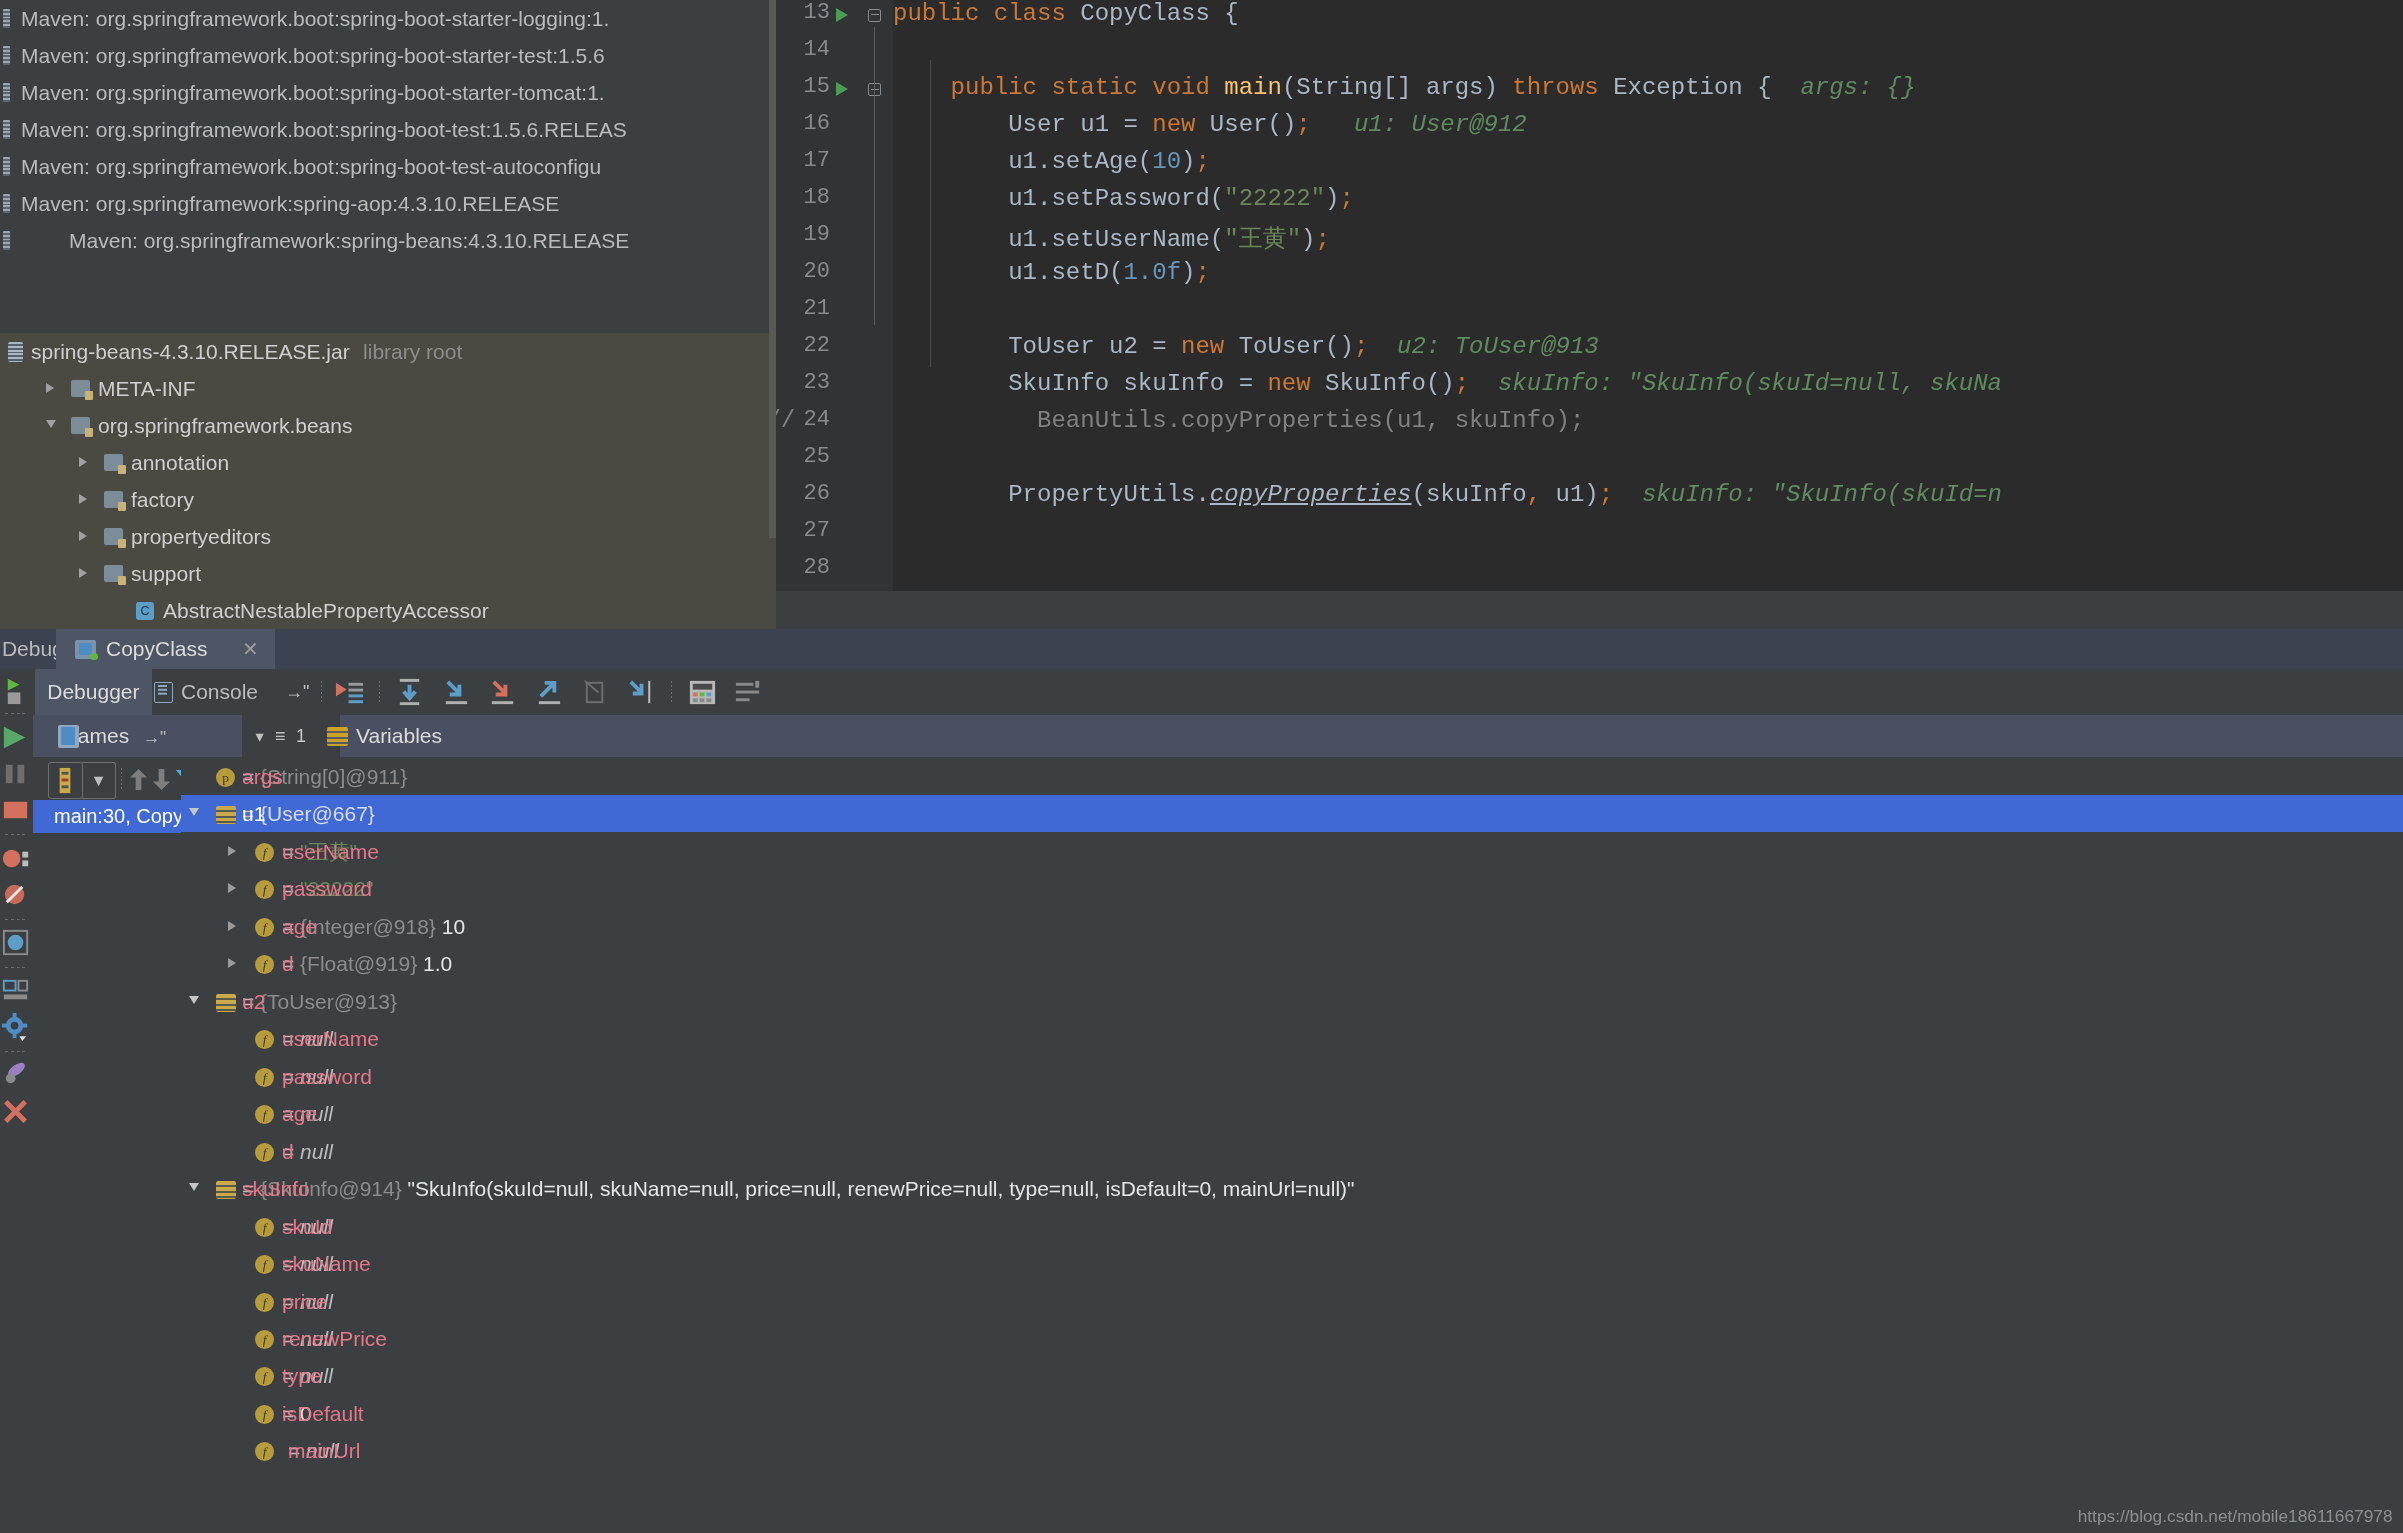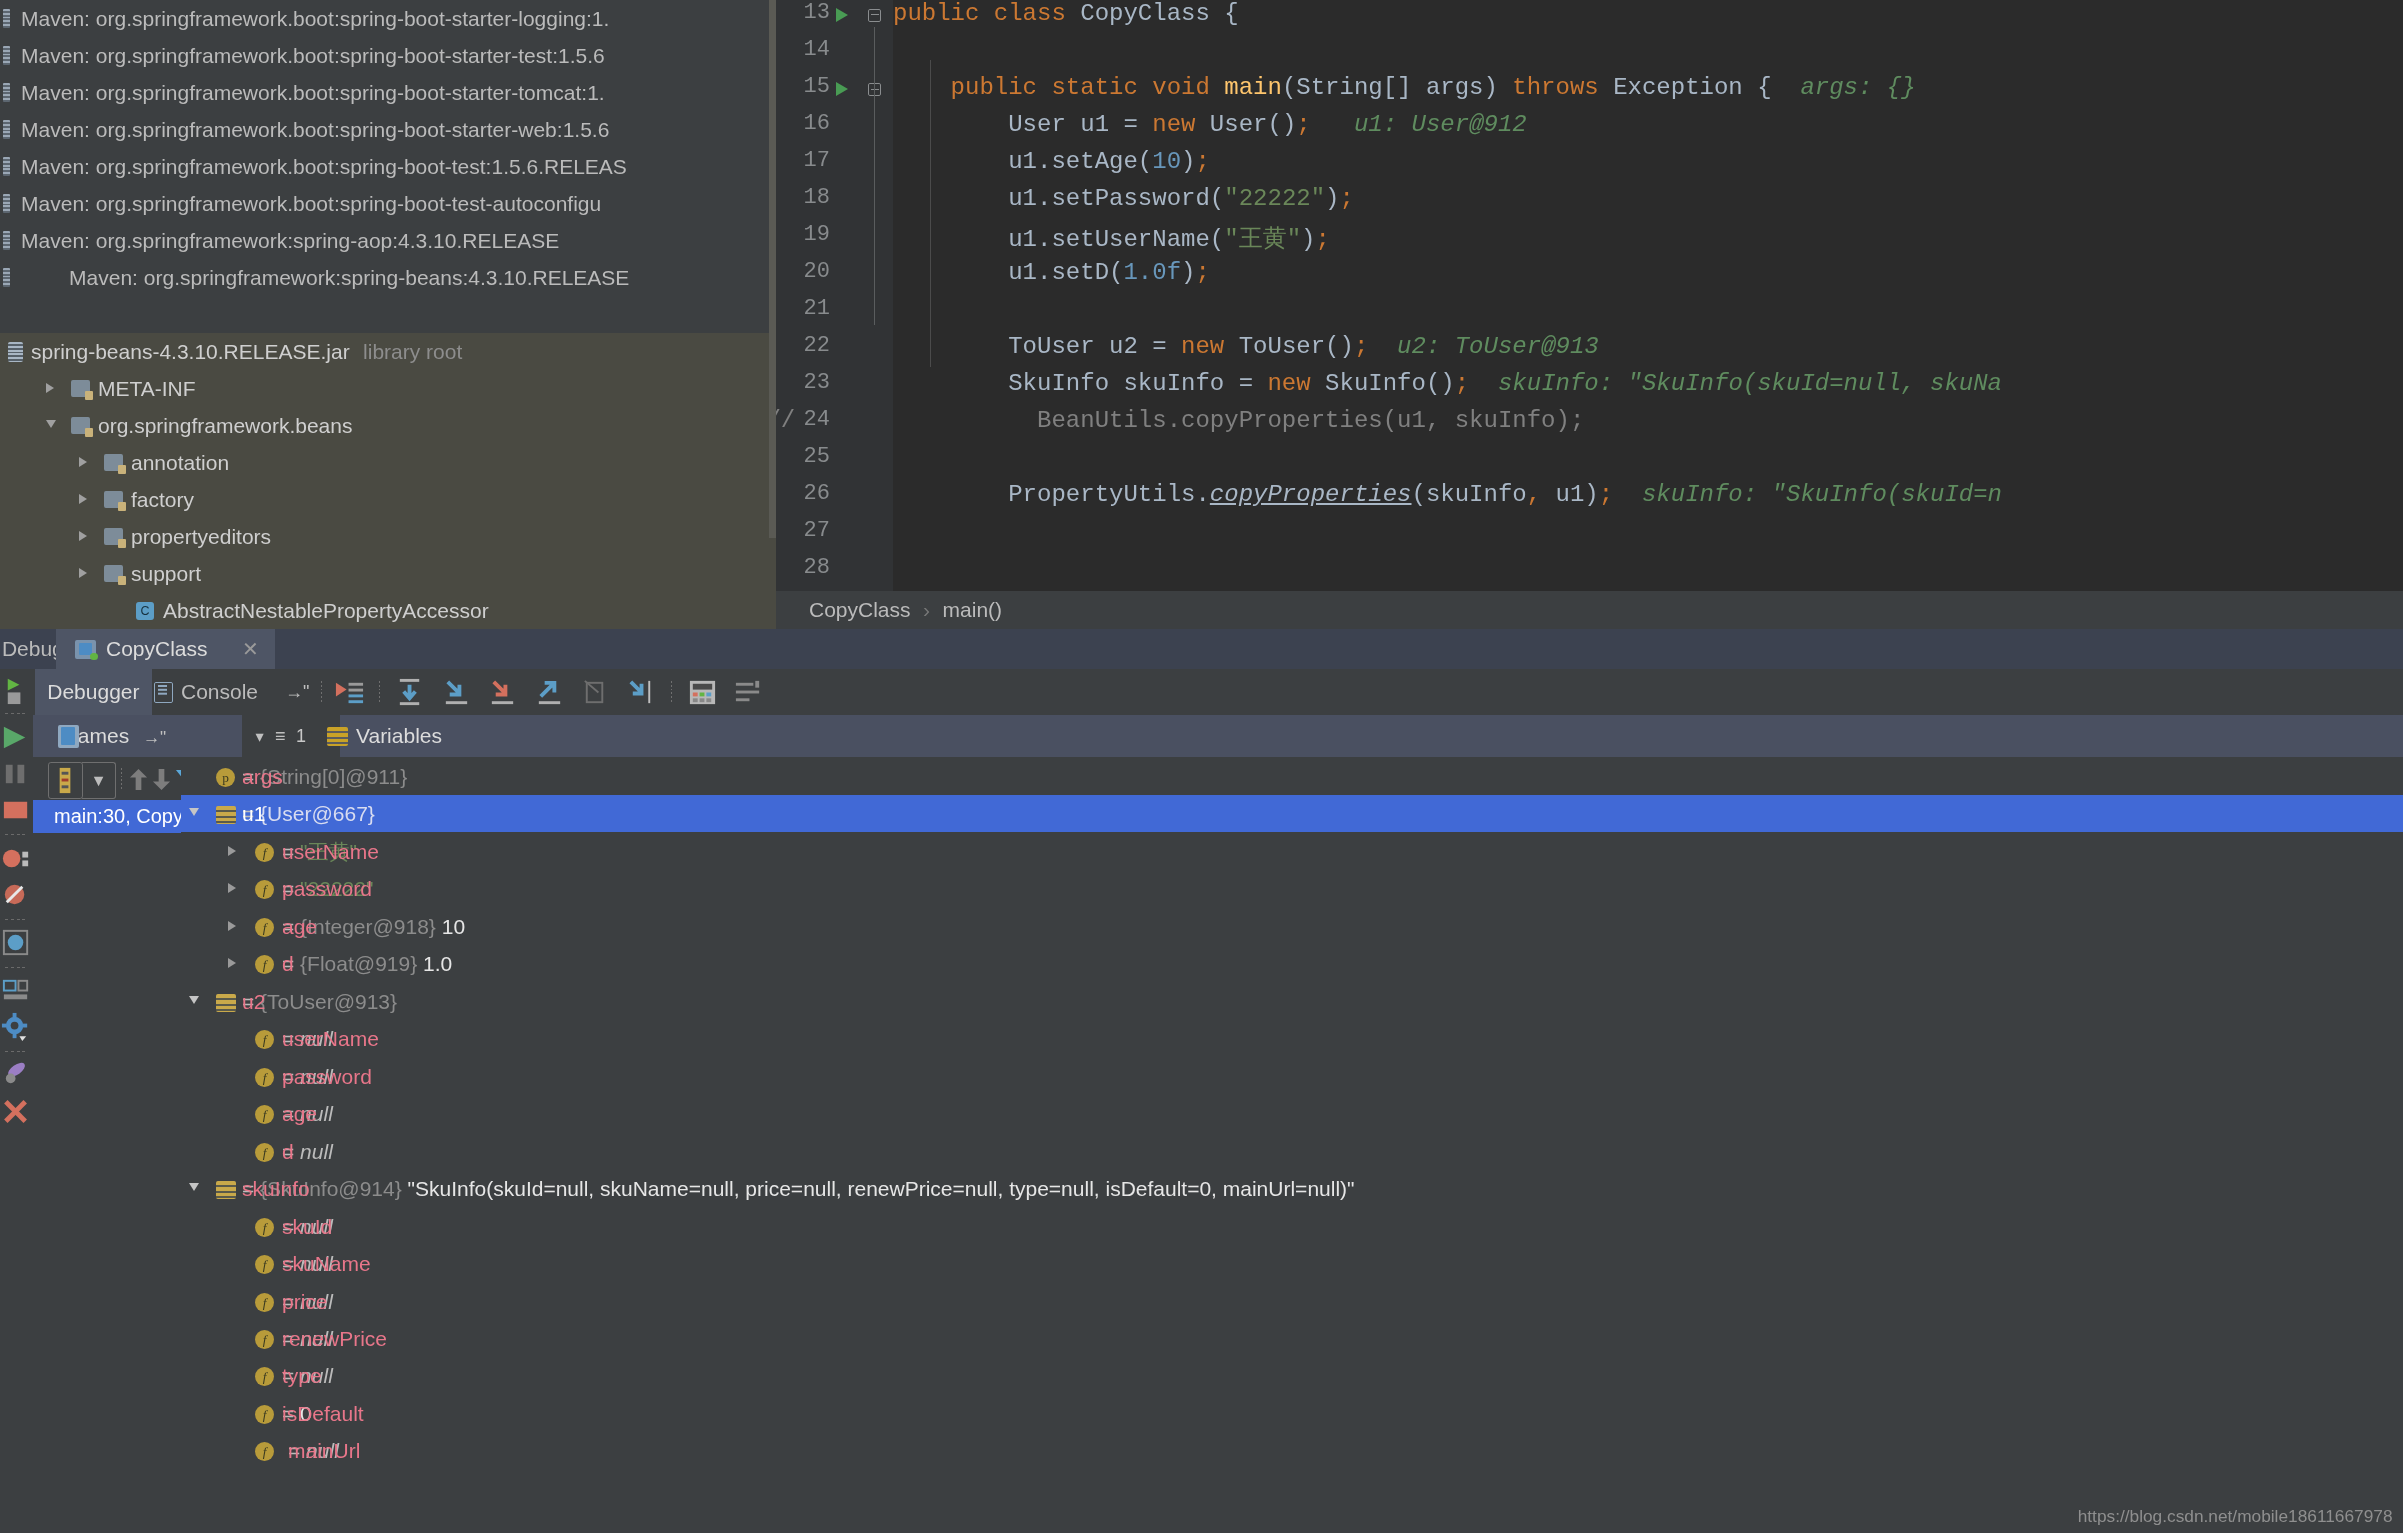--- a/index.html
+++ b/index.html
@@ -223,21 +223,20 @@
 </head>
 <body>
 
 <div id="top-area">
 
   <div id="project-panel">
     <div class="maven-list" id="maven-list">
         <div class="maven-row"><span class="jarico"></span><span style="padding-left: 7.7px;">Maven: org.springframework.boot:spring-boot-starter-logging:1.</span></div>
         <div class="maven-row"><span class="jarico"></span><span style="padding-left: 7.7px;">Maven: org.springframework.boot:spring-boot-starter-test:1.5.6</span></div>
         <div class="maven-row"><span class="jarico"></span><span style="padding-left: 7.7px;">Maven: org.springframework.boot:spring-boot-starter-tomcat:1.</span></div>
-        <div class="maven-row"><span class="jarico"></span><span style="padding-left: 7.7px;">Maven: org.springframework.boot:spring-boot-starter-web:1.5.6</span></div>
         <div class="maven-row"><span class="jarico"></span><span style="padding-left: 7.7px;">Maven: org.springframework.boot:spring-boot-test:1.5.6.RELEAS</span></div>
         <div class="maven-row"><span class="jarico"></span><span style="padding-left: 7.7px;">Maven: org.springframework.boot:spring-boot-test-autoconfigu</span></div>
         <div class="maven-row"><span class="jarico"></span><span style="padding-left: 7.7px;">Maven: org.springframework:spring-aop:4.3.10.RELEASE</span></div>
         <div class="maven-row"><span class="jarico"></span><span style="padding-left: 7.7px; margin-left: 48px;">Maven: org.springframework:spring-beans:4.3.10.RELEASE</span></div>
       </div>
     <div class="tree-area" id="tree-area">
         <div class="tree-row">
           <span class="jar-ico"></span>
           <span class="tree-label" style="left: 31px;">spring-beans-4.3.10.RELEASE.jar<span class="dim" style="padding-left: 13.4px;">library root</span></span>
         </div>
@@ -318,23 +317,20 @@
         <div class="code-line" style="top: 370px;">        SkuInfo skuInfo = <span class="kw">new</span> SkuInfo()<span class="sep">;</span>  <span class="hint">skuInfo: "SkuInfo(skuId=null, skuNa</span></div>
         <div class="code-line cmt" style="top: 407px; left: -9.6px;">//</div>
         <div class="code-line" style="top: 407px;">          <span class="cmt">BeanUtils.copyProperties(u1, skuInfo);</span></div>
         <div class="code-line" style="top: 444px;"></div>
         <div class="code-line" style="top: 481px;">        PropertyUtils.<span class="ital">copyProperties</span>(skuInfo<span class="sep">,</span> u1)<span class="sep">;</span>  <span class="hint">skuInfo: "SkuInfo(skuId=n</span></div>
         <div class="code-line" style="top: 518px;"></div>
         <div class="code-line" style="top: 555px;"></div>
       </div>
   </div>
 
-  <div id="breadcrumb">
-    <span style="display:inline-block;width:33px;"></span><span id="crumbs"><span>CopyClass</span><span class="crumb-sep">›</span><span>main()</span></span>
-  </div>
 </div>
 
 <div id="debug-window">
 
   <div id="debug-tabstrip">
     <span id="debug-label">Debug:</span>
     <div id="debug-tab">
       <span class="tabico"></span>
       <span id="debug-tab-name">CopyClass</span>
       <span id="debug-tab-close">✕</span>

